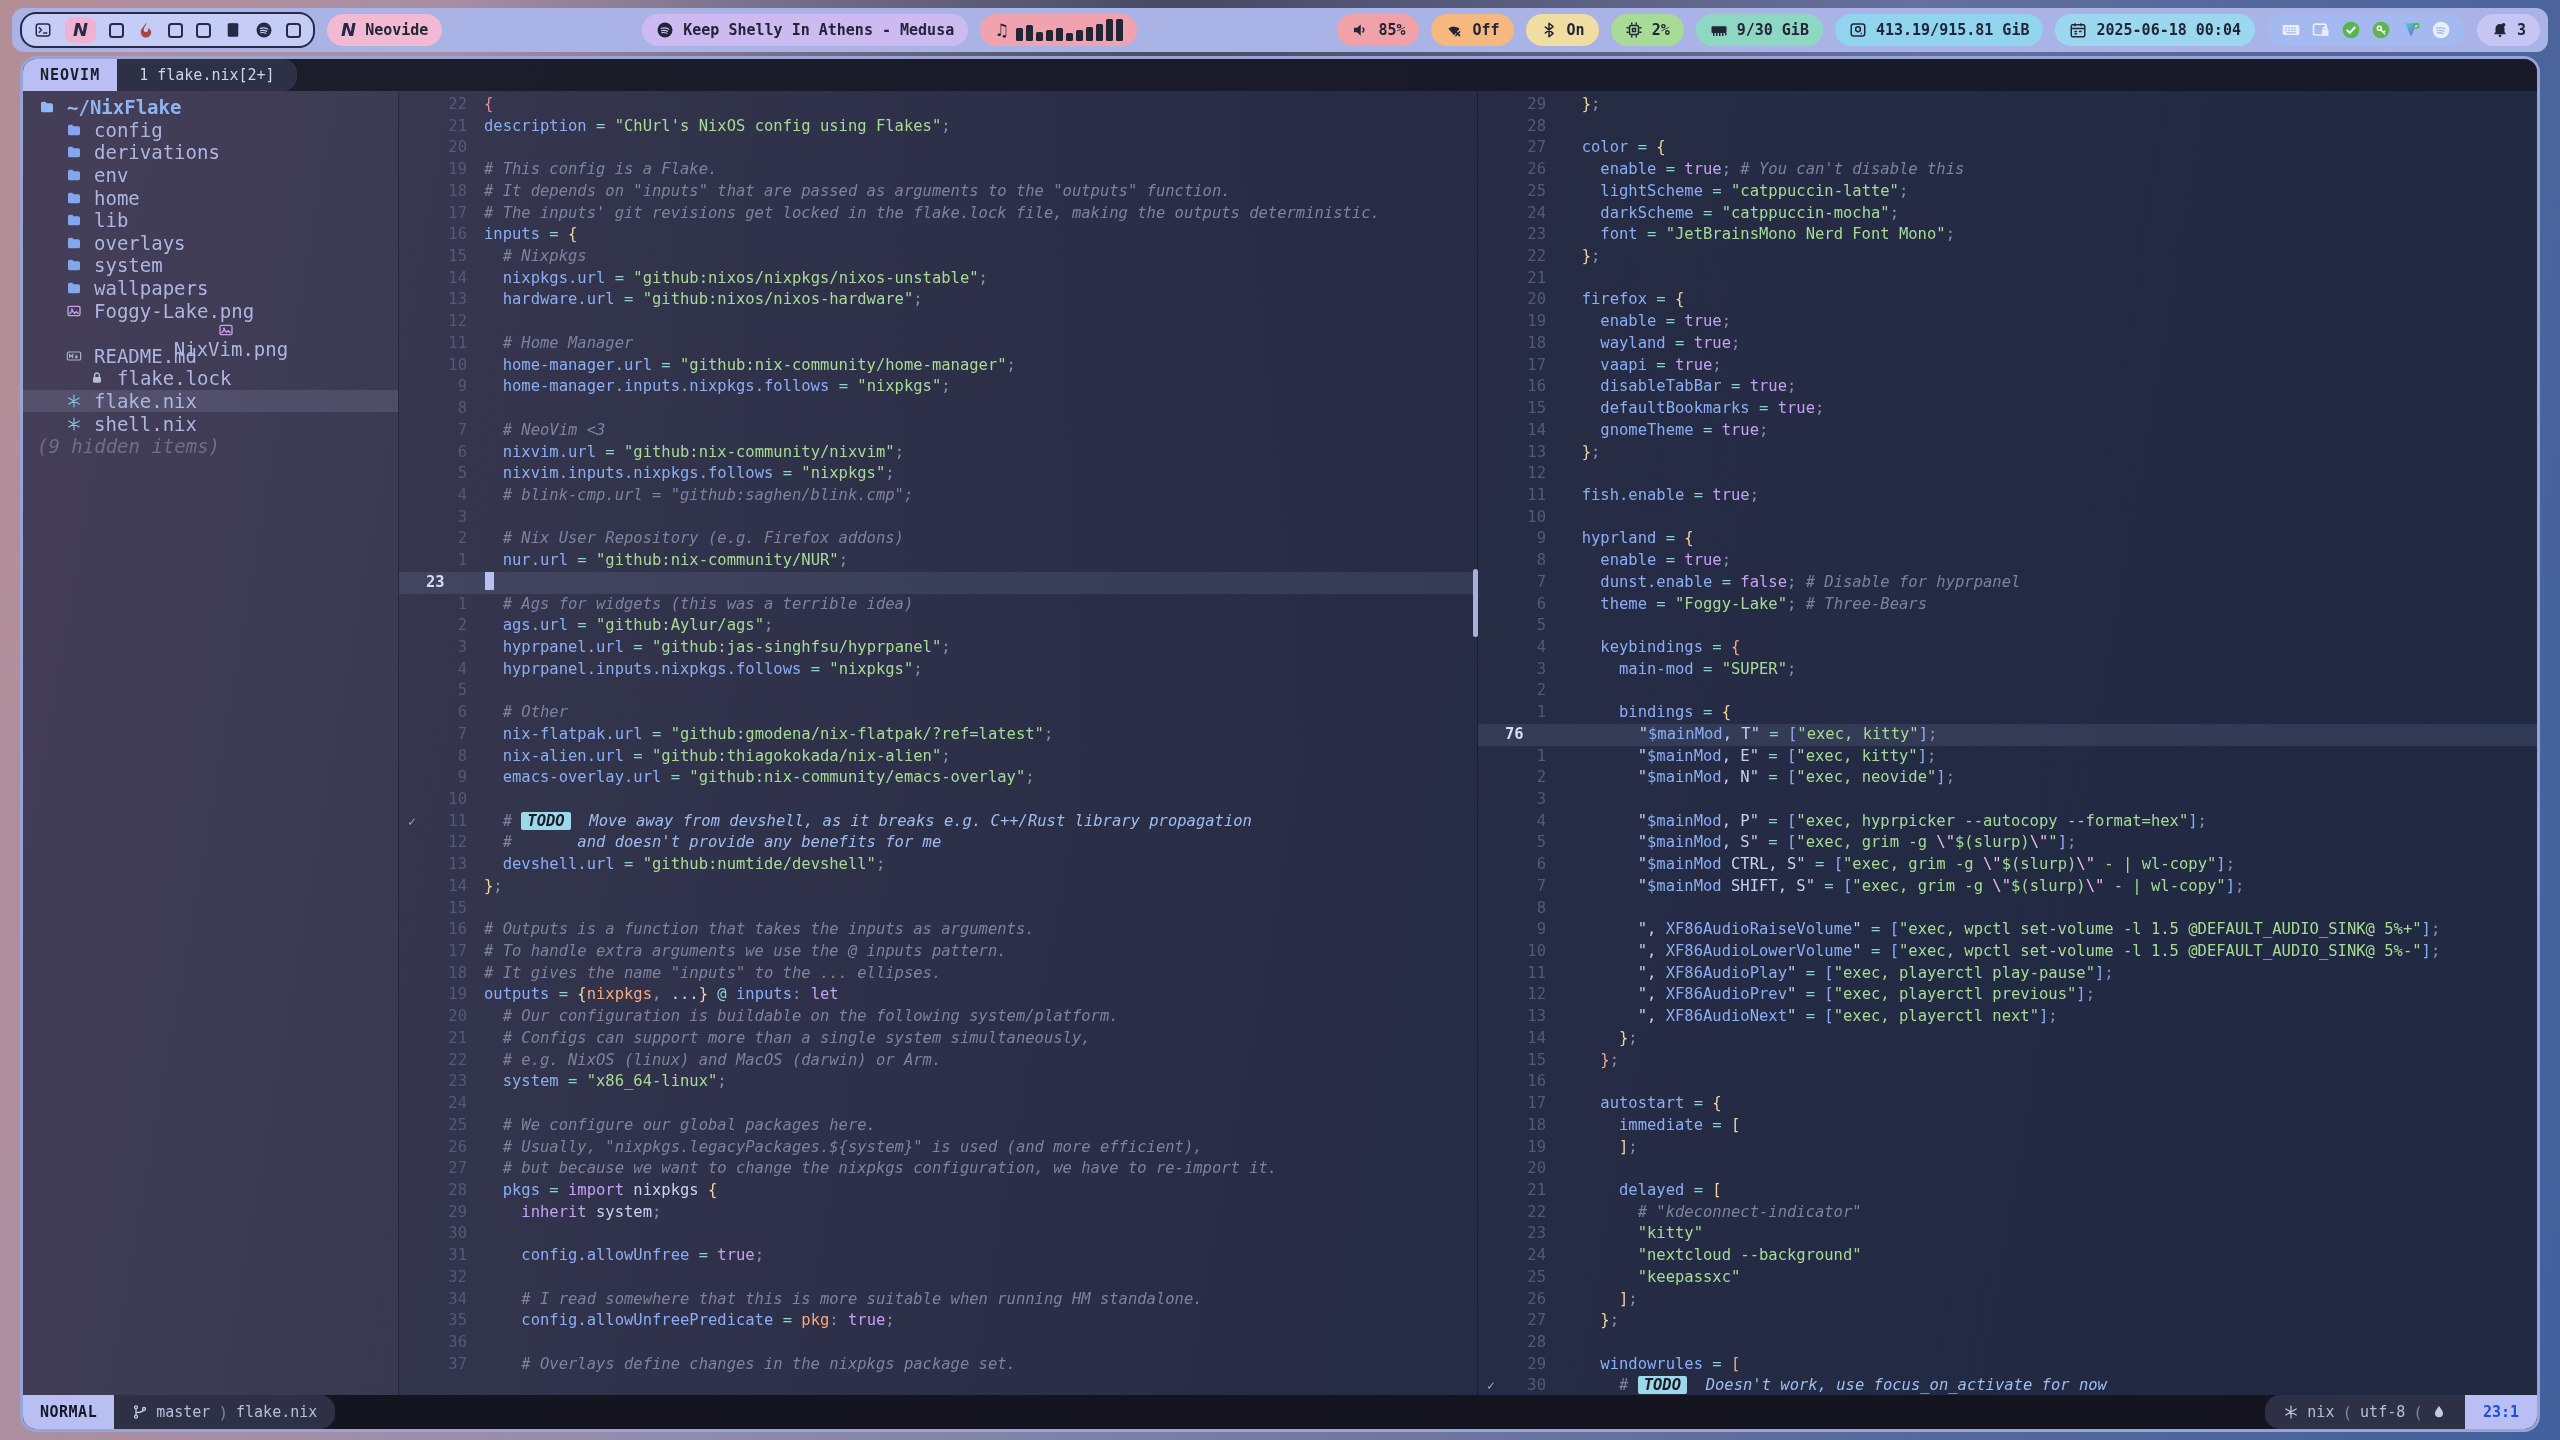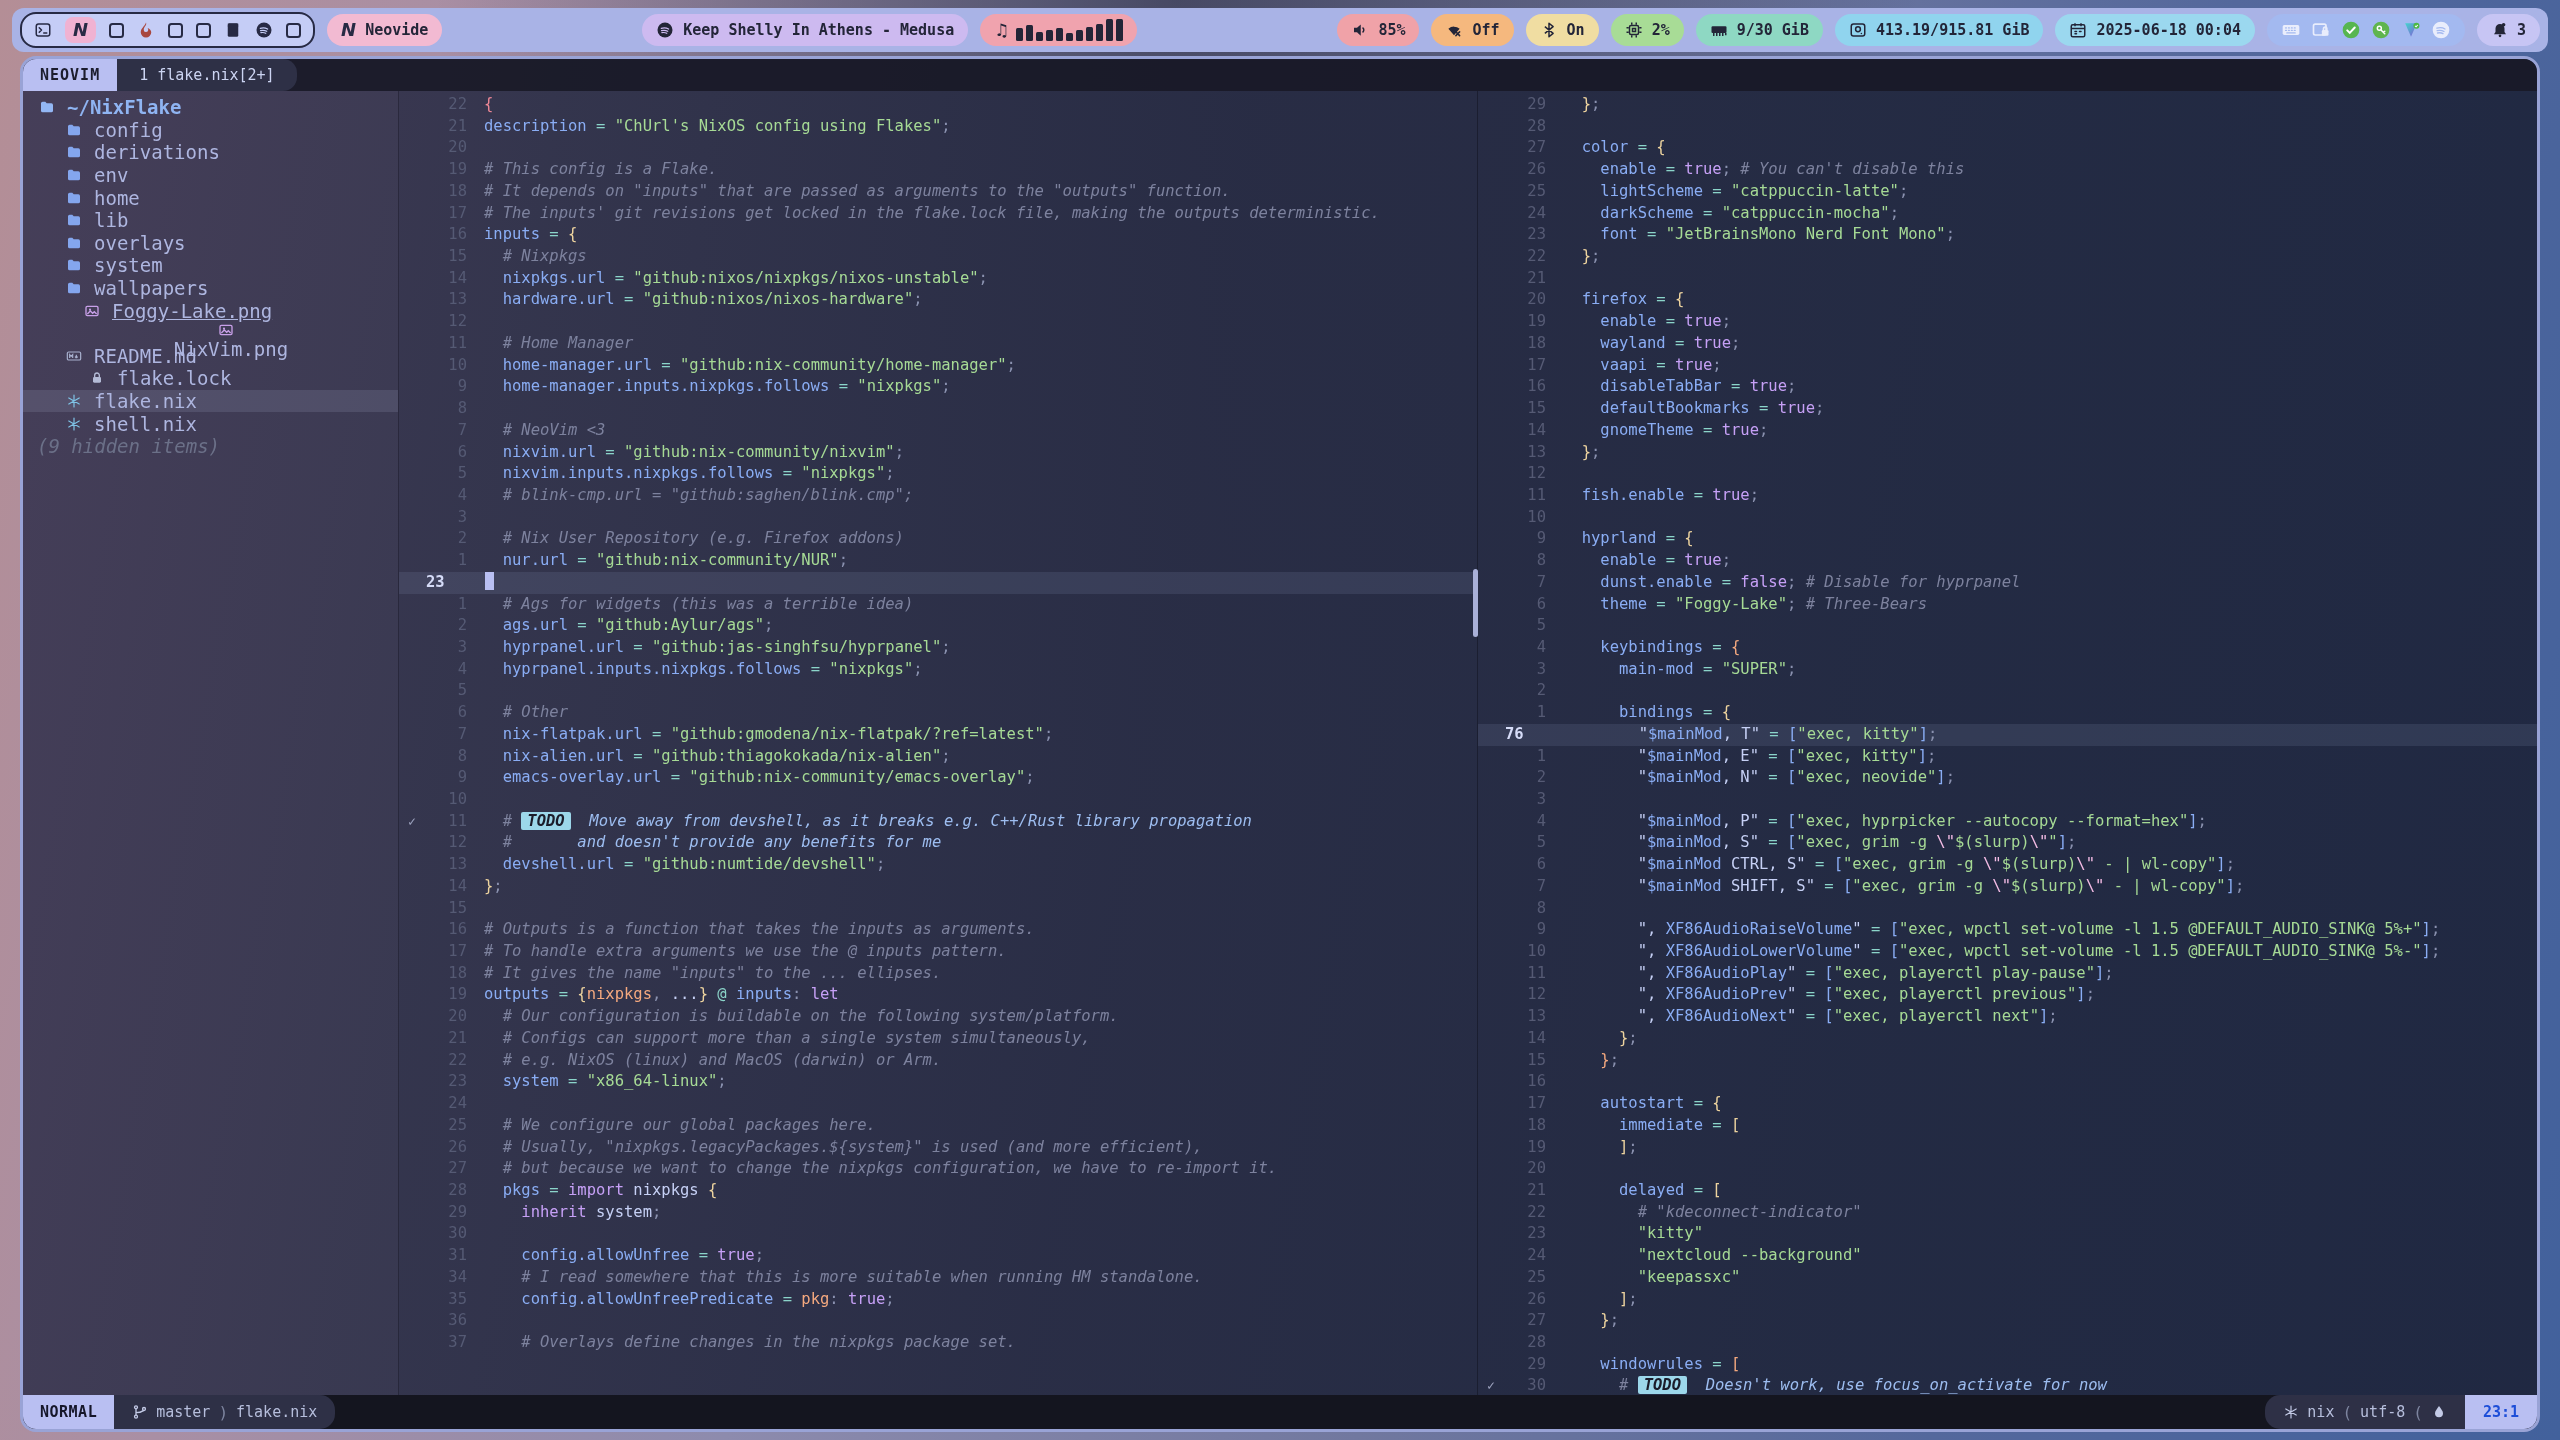--- a/index.html
+++ b/index.html
@@ -306,21 +306,21 @@
               </svg></span><span class="tlabel">lib</span></div>
           <div class="trow" style="padding-left: 41px;"><span class="ticon ti-folder"><svg viewBox="0 0 24 24" fill="currentColor">
                 <path d="M3 6.5A2.5 2.5 0 0 1 5.5 4h4l2 2.5h7A2.5 2.5 0 0 1 21 9v8.5a2.5 2.5 0 0 1-2.5 2.5h-13A2.5 2.5 0 0 1 3 17.5z"></path>
               </svg></span><span class="tlabel">overlays</span></div>
           <div class="trow" style="padding-left: 41px;"><span class="ticon ti-folder"><svg viewBox="0 0 24 24" fill="currentColor">
                 <path d="M3 6.5A2.5 2.5 0 0 1 5.5 4h4l2 2.5h7A2.5 2.5 0 0 1 21 9v8.5a2.5 2.5 0 0 1-2.5 2.5h-13A2.5 2.5 0 0 1 3 17.5z"></path>
               </svg></span><span class="tlabel">system</span></div>
           <div class="trow" style="padding-left: 41px;"><span class="ticon ti-folder"><svg viewBox="0 0 24 24" fill="currentColor">
                 <path d="M3 6.5A2.5 2.5 0 0 1 5.5 4h4l2 2.5h7A2.5 2.5 0 0 1 21 9v8.5a2.5 2.5 0 0 1-2.5 2.5h-13A2.5 2.5 0 0 1 3 17.5z"></path>
               </svg></span><span class="tlabel">wallpapers</span></div>
-          <div class="trow" style="padding-left: 59px; text-decoration: underline;"><span class="ticon ti-image"><svg viewBox="0 0 24 24" fill="none" stroke="currentColor" stroke-width="2">
+          <div class="trow" style="padding-left: 41px;"><span class="ticon ti-image"><svg viewBox="0 0 24 24" fill="none" stroke="currentColor" stroke-width="2">
                 <rect x="3" y="5" width="18" height="14" rx="2"></rect>
                 <circle cx="9" cy="10" r="1.6" fill="currentColor" stroke="none"></circle>
                 <path d="M5 16.5l4.5-4.5 3.5 3.5 2.5-2.5 3.5 3.5"></path>
               </svg></span><span class="tlabel">Foggy-Lake.png</span></div>
           <div class="trow" style="padding-left: 41px; flex-direction: column;"><span class="ticon ti-image"><svg viewBox="0 0 24 24" fill="none" stroke="currentColor" stroke-width="2">
                 <rect x="3" y="5" width="18" height="14" rx="2"></rect>
                 <circle cx="9" cy="10" r="1.6" fill="currentColor" stroke="none"></circle>
                 <path d="M5 16.5l4.5-4.5 3.5 3.5 2.5-2.5 3.5 3.5"></path>
               </svg></span><span class="tlabel">NixVim.png</span></div>
           <div class="trow" style="padding-left: 41px;"><span class="ticon ti-markdown"><svg viewBox="0 0 24 24" fill="none" stroke="currentColor" stroke-width="1.8">
@@ -388,20 +388,21 @@
             <div class="row"><span class="sign"></span><span class="num">22</span><span class="code"><span class="tk c">  # e.g. NixOS (linux) and MacOS (darwin) or Arm.</span></span></div>
             <div class="row"><span class="sign"></span><span class="num">23</span><span class="code"><span class="tk f">  </span><span class="tk b">system</span><span class="tk t"> = </span><span class="tk g">"x86_64-linux"</span><span class="tk p">;</span></span></div>
             <div class="row"><span class="sign"></span><span class="num">24</span><span class="code"></span></div>
             <div class="row"><span class="sign"></span><span class="num">25</span><span class="code"><span class="tk c">  # We configure our global packages here.</span></span></div>
             <div class="row"><span class="sign"></span><span class="num">26</span><span class="code"><span class="tk c">  # Usually, "nixpkgs.legacyPackages.${system}" is used (and more efficient),</span></span></div>
             <div class="row"><span class="sign"></span><span class="num">27</span><span class="code"><span class="tk c">  # but because we want to change the nixpkgs configuration, we have to re-import it.</span></span></div>
             <div class="row"><span class="sign"></span><span class="num">28</span><span class="code"><span class="tk f">  </span><span class="tk b">pkgs</span><span class="tk t"> = </span><span class="tk m">import</span><span class="tk f"> nixpkgs </span><span class="tk y">{</span></span></div>
             <div class="row"><span class="sign"></span><span class="num">29</span><span class="code"><span class="tk f">    </span><span class="tk m">inherit</span><span class="tk f"> system</span><span class="tk p">;</span></span></div>
             <div class="row"><span class="sign"></span><span class="num">30</span><span class="code"></span></div>
             <div class="row"><span class="sign"></span><span class="num">31</span><span class="code"><span class="tk f">    </span><span class="tk b">config.allowUnfree</span><span class="tk t"> = </span><span class="tk m">true</span><span class="tk p">;</span></span></div>
+            <div class="row"><span class="sign"></span><span class="num">32</span><span class="code"></span></div>
             <div class="row"><span class="sign"></span><span class="num">34</span><span class="code"><span class="tk c">    # I read somewhere that this is more suitable when running HM standalone.</span></span></div>
             <div class="row"><span class="sign"></span><span class="num">35</span><span class="code"><span class="tk f">    </span><span class="tk b">config.allowUnfreePredicate</span><span class="tk t"> = </span><span class="tk o">pkg</span><span class="tk p">:</span><span class="tk m"> true</span><span class="tk p">;</span></span></div>
             <div class="row"><span class="sign"></span><span class="num">36</span><span class="code"></span></div>
             <div class="row"><span class="sign"></span><span class="num">37</span><span class="code"><span class="tk c">    # Overlays define changes in the nixpkgs package set.</span></span></div>
           </div>
         <div class="thumb"></div>
       </div>
       <div class="pane right">
         <div id="pane-right-lines">
             <div class="row"><span class="sign"></span><span class="num">29</span><span class="code"><span class="tk f">  </span><span class="tk y">}</span><span class="tk p">;</span></span></div>

